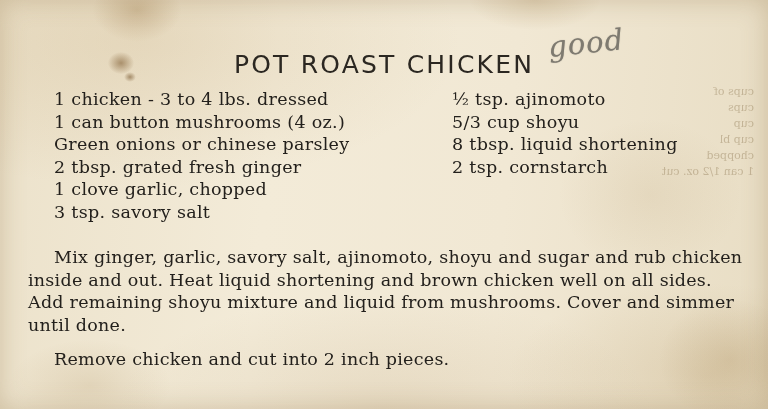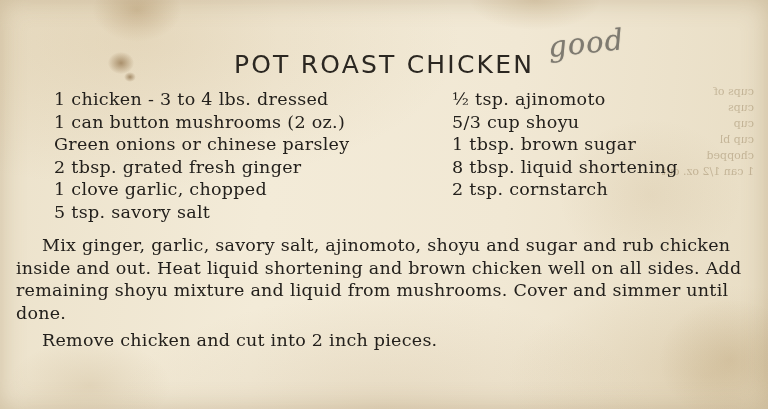--- a/index.html
+++ b/index.html
@@ -123,21 +123,21 @@
     top: 234px;
     width: 740px;
     font-size: 17.5px;
     line-height: 22.6px;
     letter-spacing: 0.25px;
     color: #23201c;
   }
   .para { margin: 0 0 0 0; }
   .para + .para { margin-top: 5px; }
   .indent { display: inline-block; width: 26px; }
-  .method p { margin: 0; }
+  .method p { margin: 12px; }
 </style>
 </head>
 <body>
 
 <div id="card">
 
   <div class="stain stain-a"></div>
   <div class="stain stain-b"></div>
   <div class="stain stain-c"></div>
   <div class="stain stain-d"></div>
@@ -154,30 +154,29 @@
     <div>1 can 1/2 oz. cut</div>
   </div>
 
   <div class="handwriting">good</div>
 
   <div class="title">POT ROAST CHICKEN</div>
 
   <div class="ingredients">
     <div class="col col-left">
       <div>1 chicken - 3 to 4 lbs. dressed</div>
-      <div>1 can button mushrooms (2 oz.)</div>
+      <div>1 can button mushrooms (4 oz.)</div>
       <div>Green onions or chinese parsley</div>
       <div>2 tbsp. grated fresh ginger</div>
       <div>1 clove garlic, chopped</div>
-      <div>5 tsp. savory salt</div>
+      <div>3 tsp. savory salt</div>
     </div>
     <div class="col col-right">
       <div>½ tsp. ajinomoto</div>
       <div>5/3 cup shoyu</div>
-      <div>1 tbsp. brown sugar</div>
       <div>8 tbsp. liquid shortening</div>
       <div>2 tsp. cornstarch</div>
     </div>
   </div>
 
   <div class="method">
     <p class="para"><span class="indent"></span><span>Mix ginger, garlic, savory salt, ajinomoto, shoyu and sugar and rub chicken inside and out. Heat liquid shortening and brown chicken well on all sides. Add remaining shoyu mixture and liquid from mushrooms. Cover and simmer until done.</span></p>
     <p class="para"><span class="indent"></span><span>Remove chicken and cut into 2 inch pieces.</span></p>
   </div>
 

